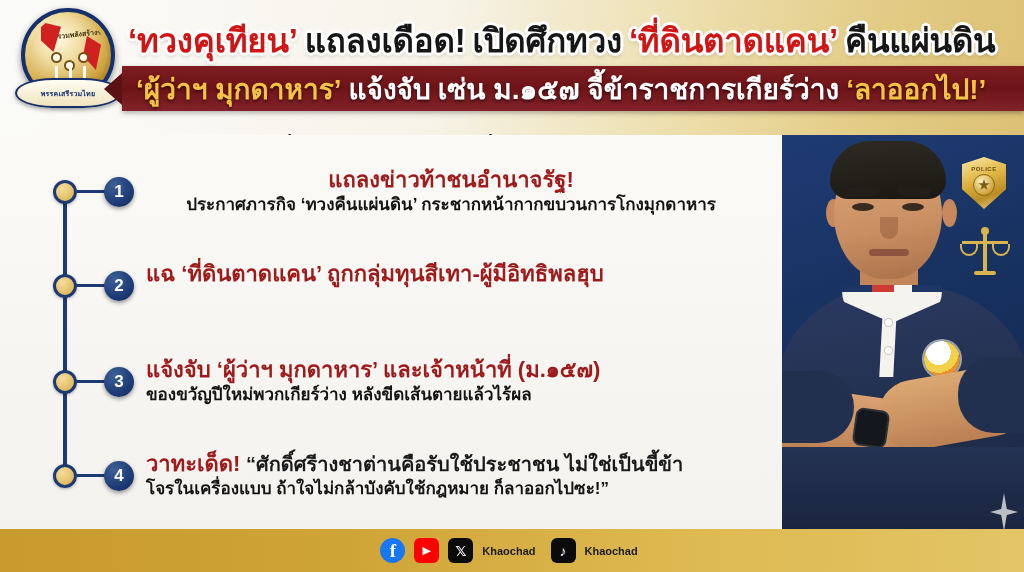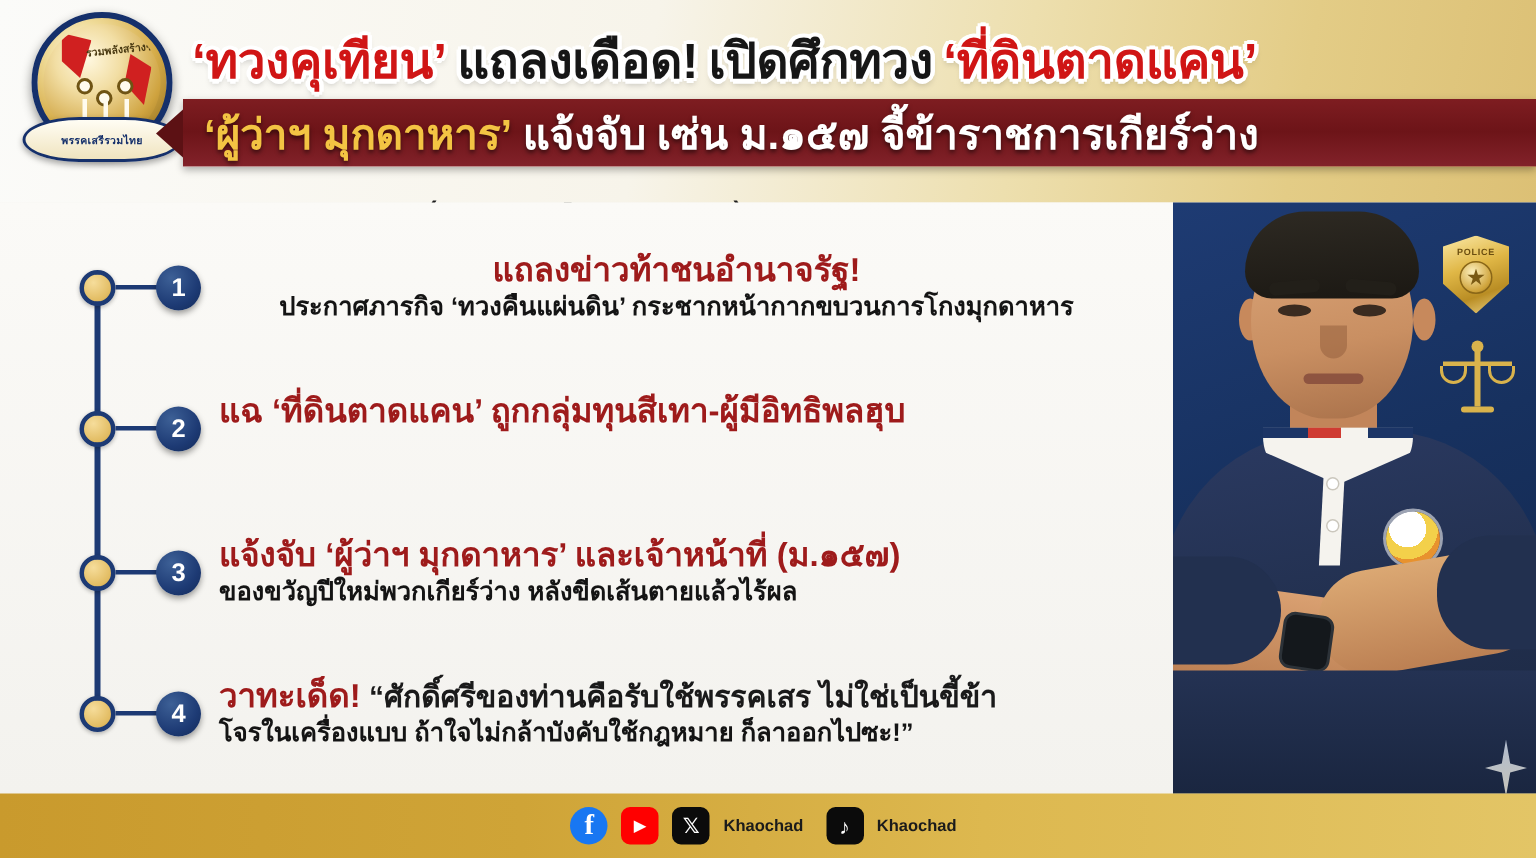--- a/index.html
+++ b/index.html
@@ -266,26 +266,28 @@
         <div class="arc-txt">รวมพลังสร้างชาติ</div>
       </div>
       <div class="banner">พรรคเสรีรวมไทย</div>
     </div>
 
     <div class="title-line1">
         <span class="hl">‘ทวงคุเทียน’</span>
         <span>แถลงเดือด!</span>
         <span>เปิดศึกทวง</span>
         <span class="hl">‘ที่ดินตาดแคน’</span>
+        <span>คืนแผ่นดิน</span>
       </div>
 
     <div class="banner2">
         <span class="t gold">‘ผู้ว่าฯ มุกดาหาร’</span>
         <span class="t">แจ้งจับ</span>
         <span class="t">เซ่น ม.๑๕๗ จี้ข้าราชการเกียร์ว่าง</span>
+        <span class="t gold">‘ลาออกไป!’</span>
       </div>
   </div>
 
   <div class="datebar">(๓๐ ม.ค. ๒๕๖๙ - มุกดาหาร)</div>
 
   <div class="panel"></div>
   <div class="rail"></div>
   <div id="timeline-host">
       <div class="node" style="top: 180px;"></div>
       <div class="connector" style="top: 190px;"></div>
@@ -304,21 +306,21 @@
       <div class="connector" style="top: 380px;"></div>
       <div class="badge" style="top: 367px;">3</div>
       <div class="item" style="top: 358px;">
         <div class="head"><span>แจ้งจับ ‘ผู้ว่าฯ มุกดาหาร’ และเจ้าหน้าที่ (ม.๑๕๗)</span></div>
         <div class="sub">ของขวัญปีใหม่พวกเกียร์ว่าง หลังขีดเส้นตายแล้วไร้ผล</div>
       </div>
       <div class="node" style="top: 464px;"></div>
       <div class="connector" style="top: 474px;"></div>
       <div class="badge" style="top: 461px;">4</div>
       <div class="item" style="top: 452px;">
-        <div class="head"><span>วาทะเด็ด!</span><span class="dark"> “ศักดิ์ศรีของท่านคือรับใช้พรรคเสร ไม่ใช่เป็นขี้ข้า</span></div>
+        <div class="head"><span>วาทะเด็ด!</span><span class="dark"> “ศักดิ์ศรีางชาต่านคือรับใช้ประชาชน ไม่ใช่เป็นขี้ข้า</span></div>
         <div class="sub">โจรในเครื่องแบบ ถ้าใจไม่กล้าบังคับใช้กฎหมาย ก็ลาออกไปซะ!”</div>
       </div>
     </div>
 
   <div class="photo">
     <div class="ph-body"></div>
     <div class="ph-neck"></div>
     <div class="ph-ear l"></div>
     <div class="ph-ear r"></div>
     <div class="ph-head"></div>

